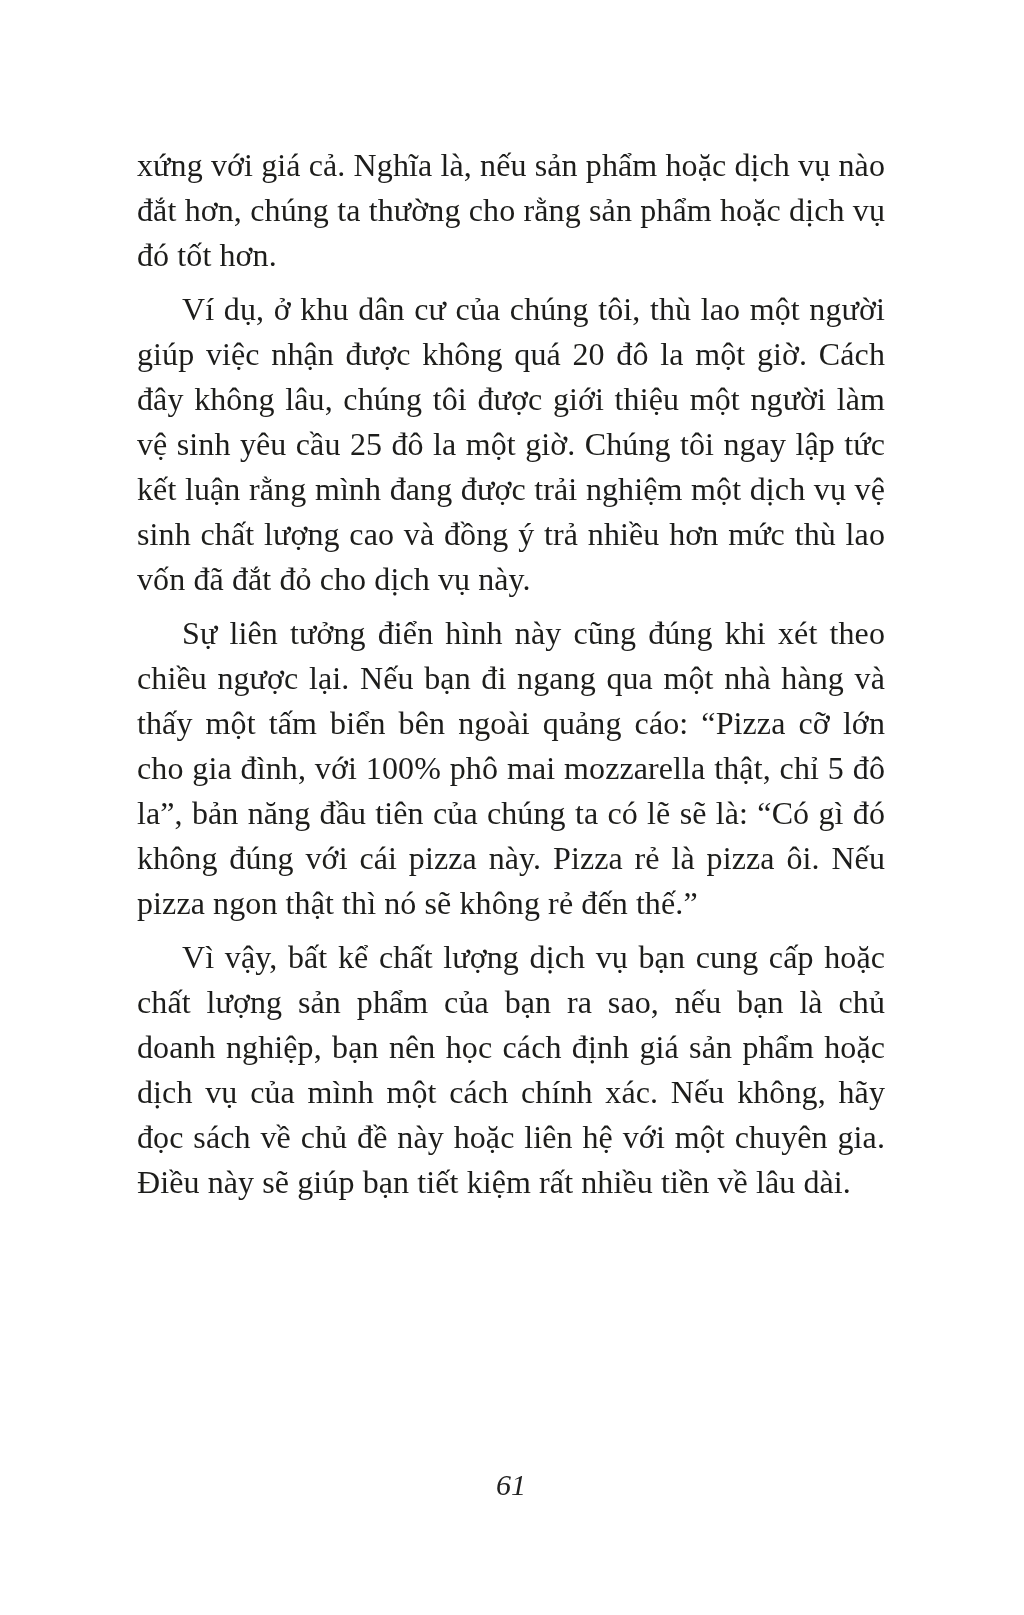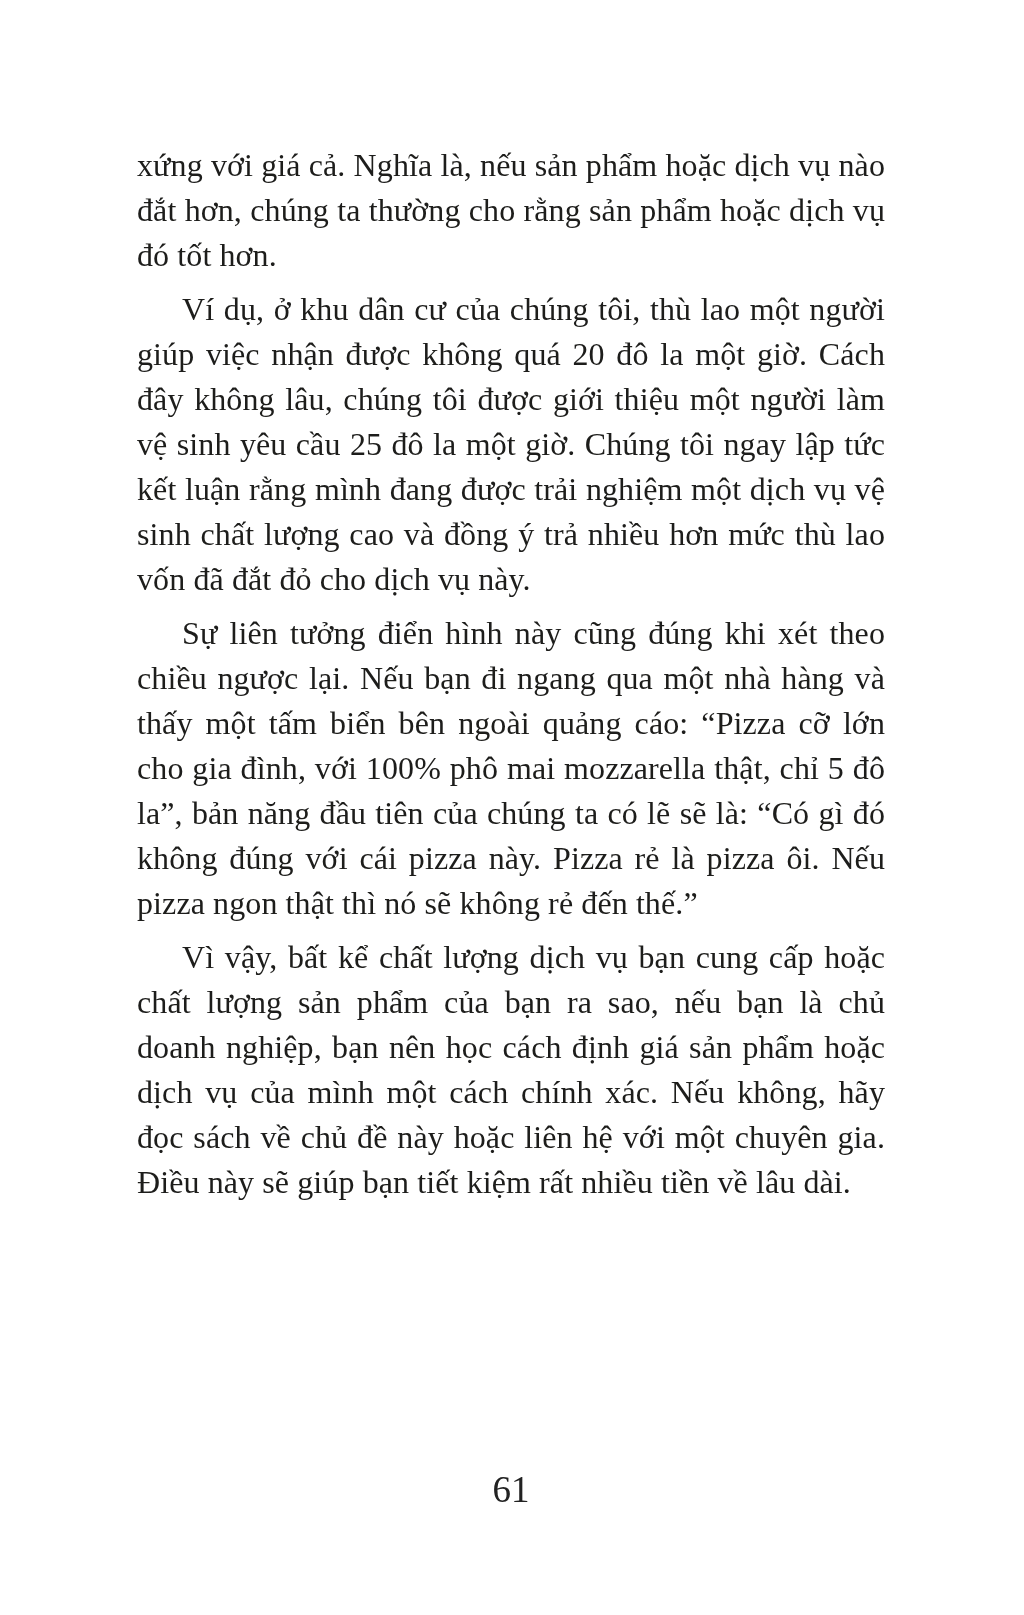--- a/index.html
+++ b/index.html
@@ -35,22 +35,23 @@
   }
   .para.no-indent {
     text-indent: 0;
   }
   .page-number {
     position: absolute;
     left: 137px;
     width: 748px;
     top: 1468px;
     text-align: center;
-    font-size: 37px;
+    font-size: 30px;
     color: #222222;
+    font-style: italic;
   }
 </style>
 </head>
 <body>
 
 <div class="page">
   <div class="text-block">
     <p class="para no-indent">xứng với giá cả. Nghĩa là, nếu sản phẩm hoặc dịch vụ nào đắt hơn, chúng ta thường cho rằng sản phẩm hoặc dịch vụ đó tốt hơn.</p>
     <p class="para">Ví dụ, ở khu dân cư của chúng tôi, thù lao một người giúp việc nhận được không quá 20 đô la một giờ. Cách đây không lâu, chúng tôi được giới thiệu một người làm vệ sinh yêu cầu 25 đô la một giờ. Chúng tôi ngay lập tức kết luận rằng mình đang được trải nghiệm một dịch vụ vệ sinh chất lượng cao và đồng ý trả nhiều hơn mức thù lao vốn đã đắt đỏ cho dịch vụ này.</p>
     <p class="para">Sự liên tưởng điển hình này cũng đúng khi xét theo chiều ngược lại. Nếu bạn đi ngang qua một nhà hàng và thấy một tấm biển bên ngoài quảng cáo: “Pizza cỡ lớn cho gia đình, với 100% phô mai mozzarella thật, chỉ 5 đô la”, bản năng đầu tiên của chúng ta có lẽ sẽ là: “Có gì đó không đúng với cái pizza này. Pizza rẻ là pizza ôi. Nếu pizza ngon thật thì nó sẽ không rẻ đến thế.”</p>

